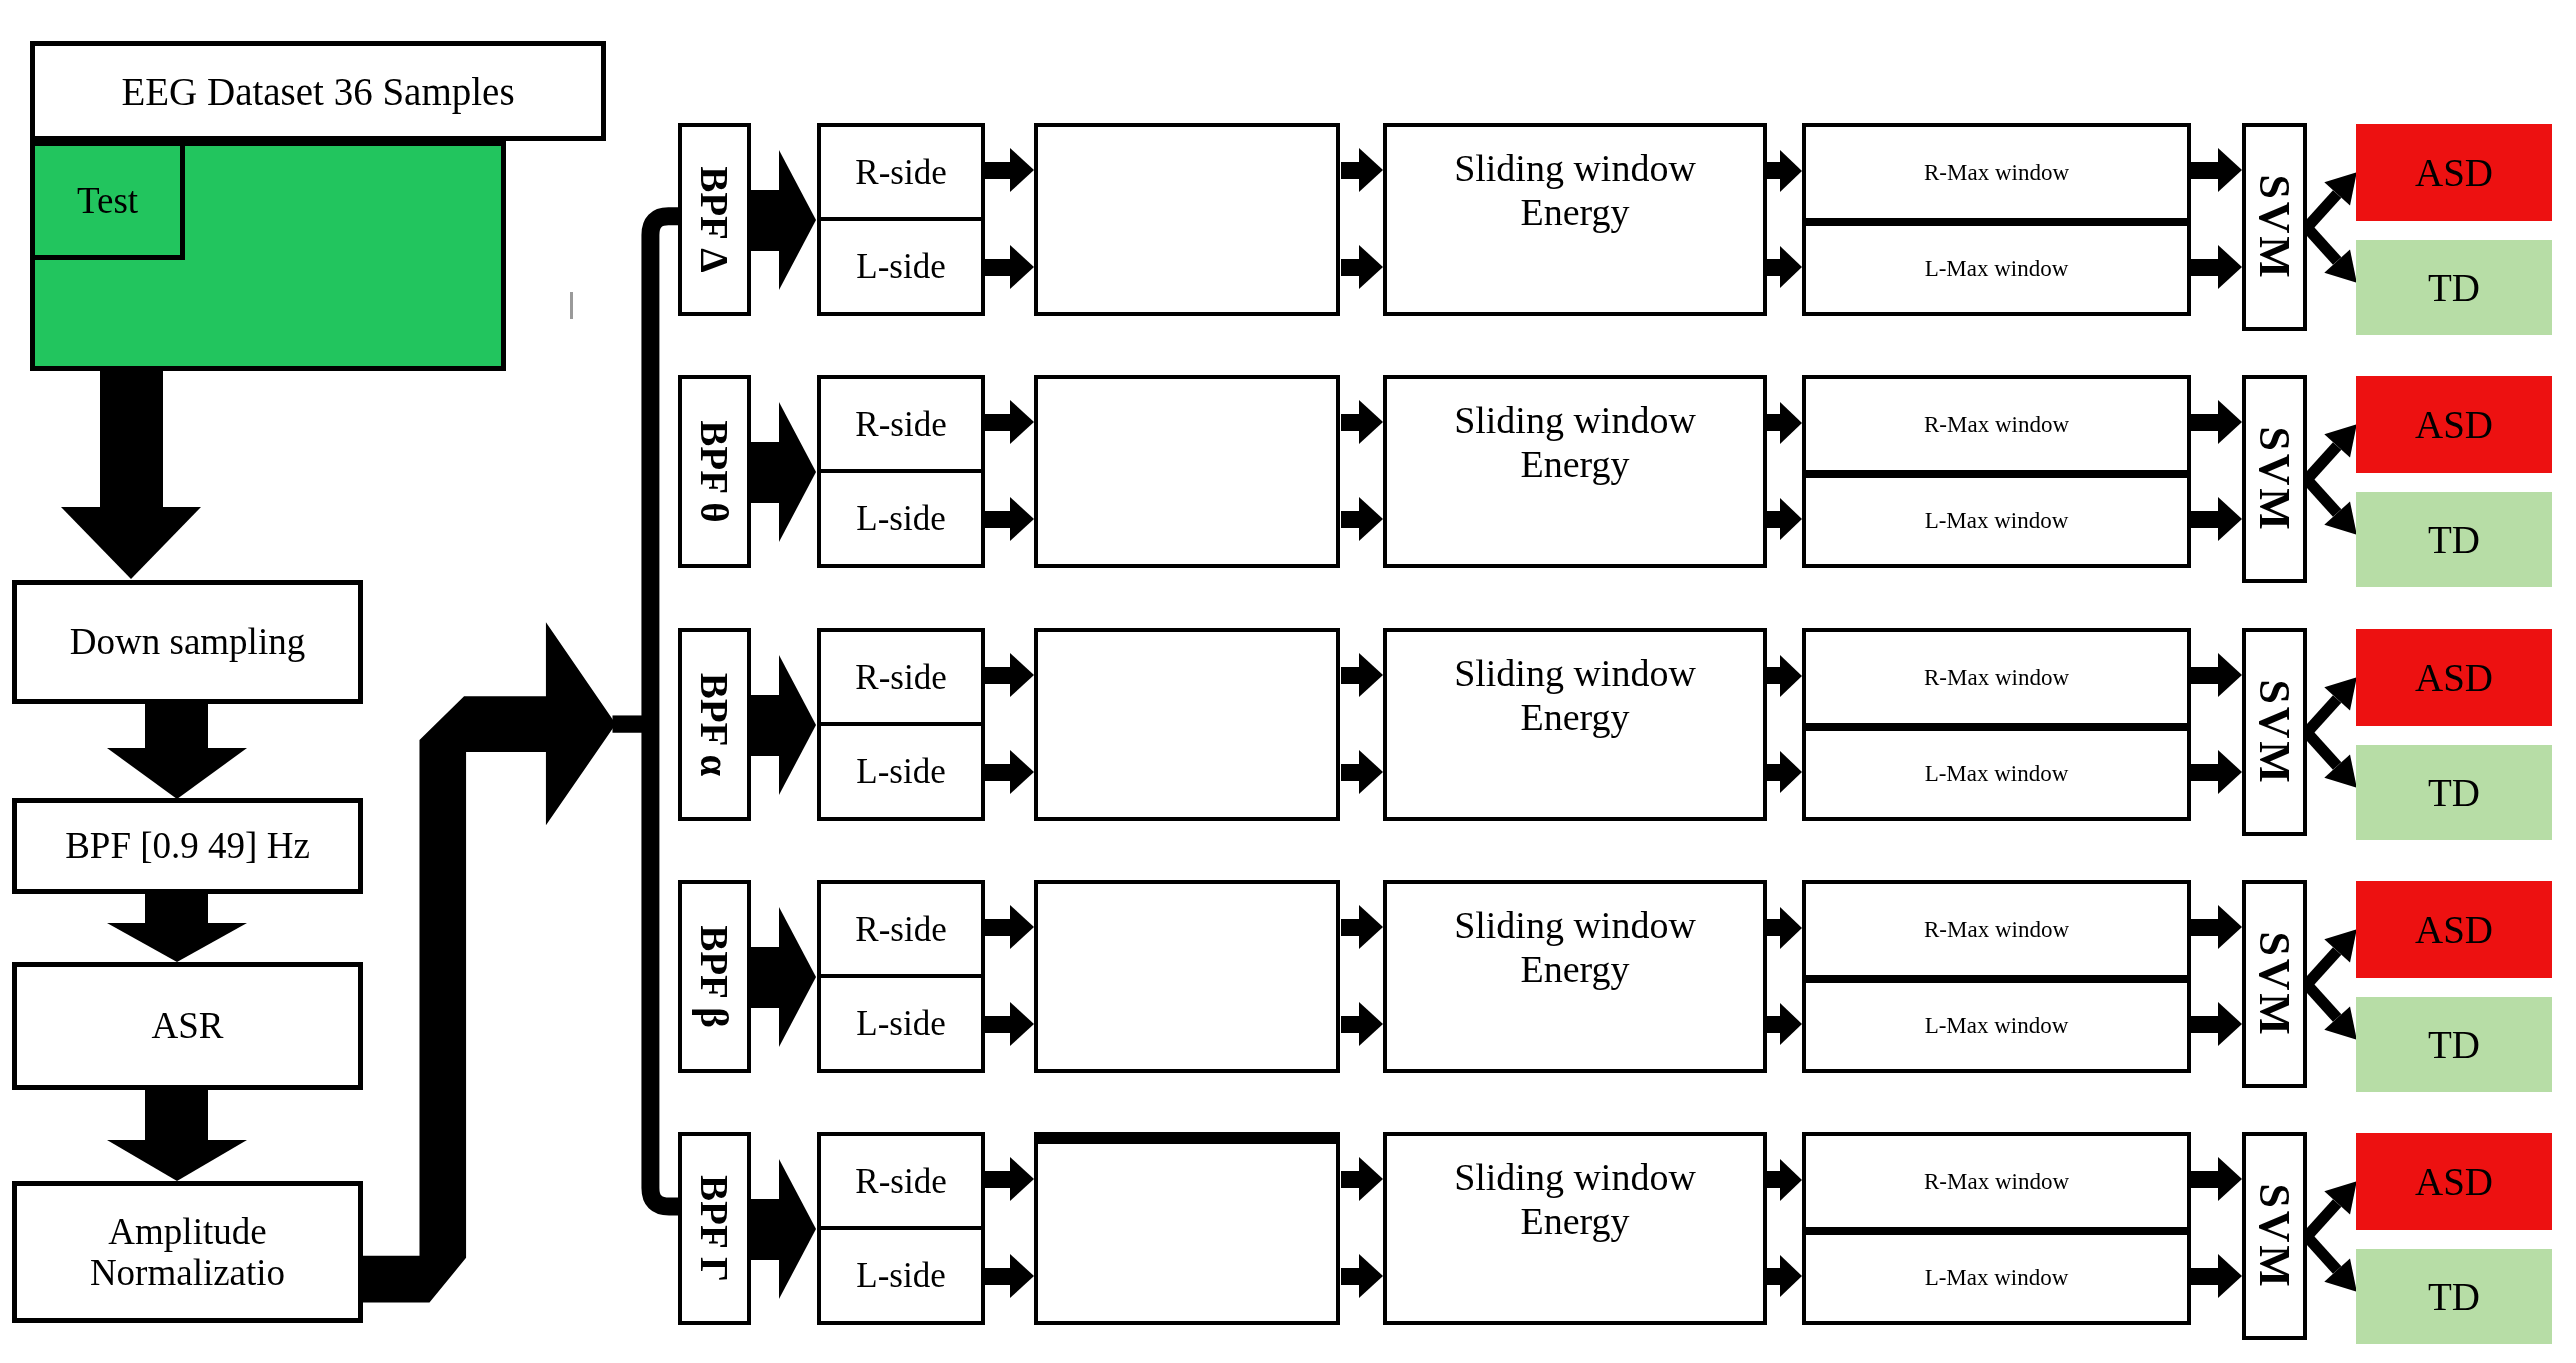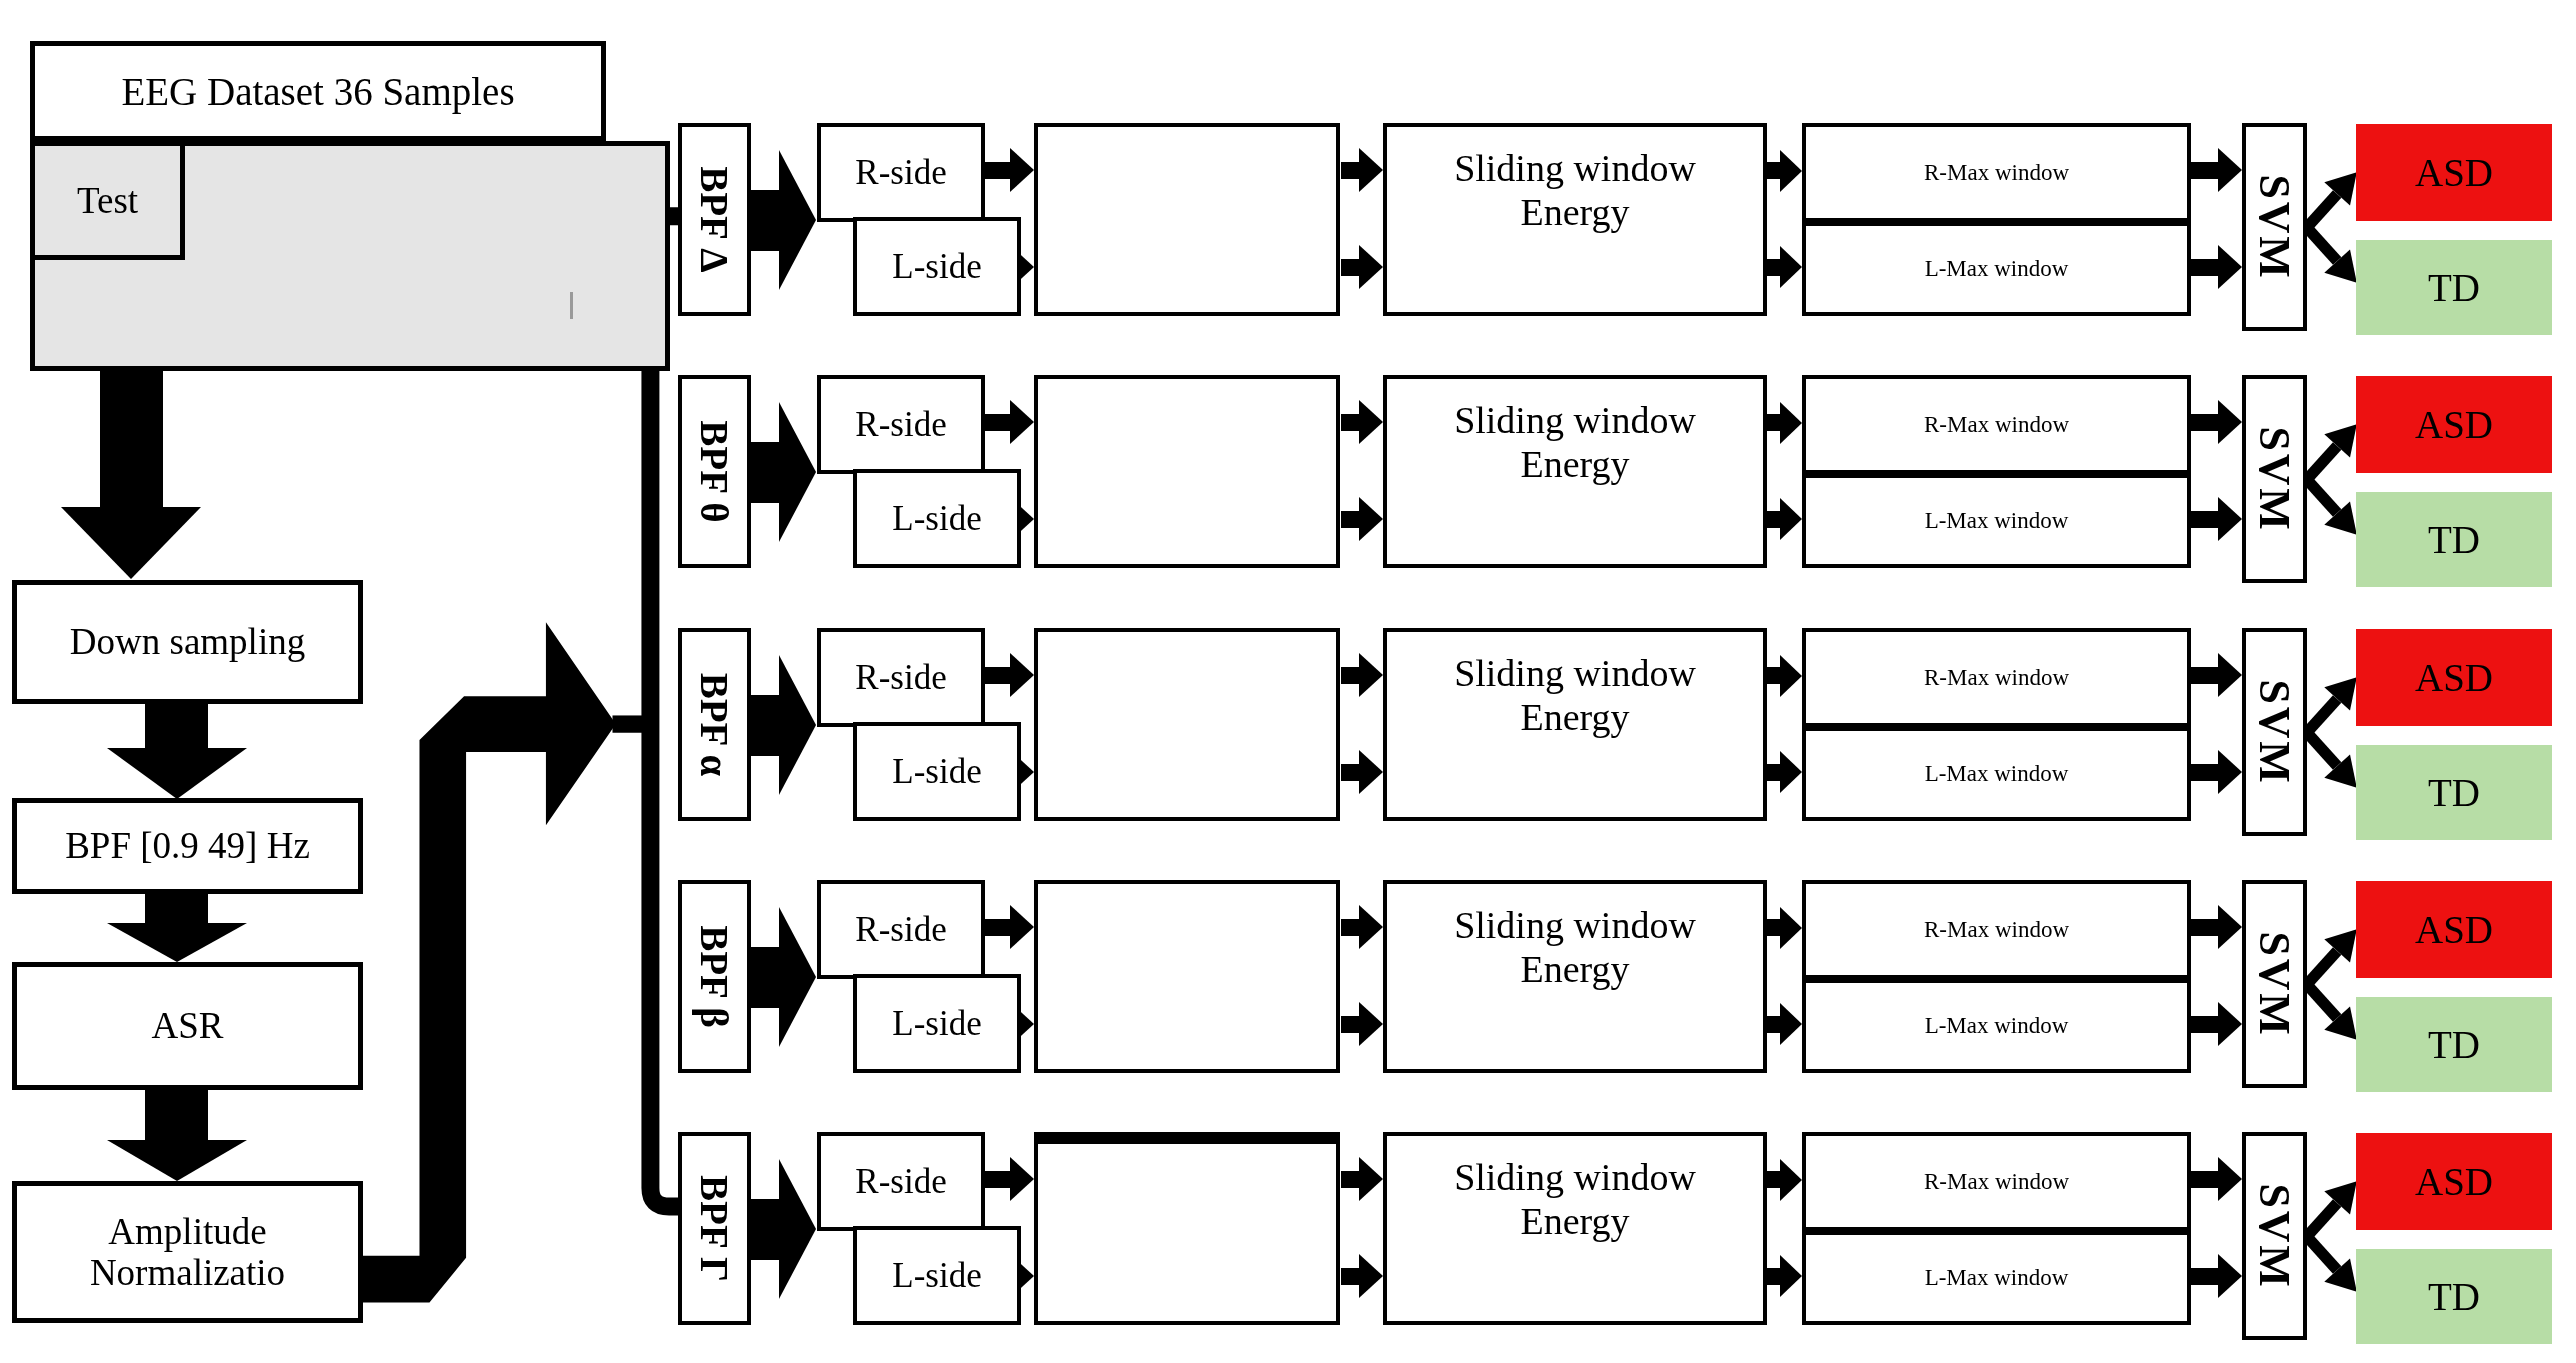--- a/index.html
+++ b/index.html
@@ -3,21 +3,21 @@
 <meta charset="utf-8">
 <style>
   html,body{margin:0;padding:0;background:#fff;}
   body{width:2576px;height:1363px;position:relative;overflow:hidden;
        font-family:"Liberation Serif","DejaVu Serif",serif;color:#000;}
   
   .box{position:absolute;background:#fff;border:5.3px solid #000;box-sizing:border-box;
        display:flex;align-items:center;justify-content:center;text-align:center;z-index:2;}
   
   .eeg-box{left:30px;top:41px;width:576px;height:100px;font-size:39px;}
-  .split-table{left:30px;top:141px;width:640px;height:230px;position:absolute;background:#e5e5e5;
+  .split-table{left:30px;top:141px;width:476px;height:230px;position:absolute;background:#22c55e;
                border:5.3px solid #000;box-sizing:border-box;z-index:2;}
   .cell{position:absolute;display:flex;align-items:center;justify-content:center;font-size:37px;box-sizing:border-box;}
   .cell-test{left:0;top:0;width:150px;height:114px;border-right:5.3px solid #000;border-bottom:5.3px solid #000;}
   .cell-train{left:150px;top:0;right:0;height:114px;border-bottom:5.3px solid #000;}
   .cell-30{left:0;top:114px;width:150px;bottom:0;border-right:5.3px solid #000;}
   .cell-70{left:150px;top:114px;right:0;bottom:0;}
   .stray-tick{position:absolute;left:570px;top:292px;width:2.7px;height:27px;background:#9a9a9a;z-index:2;}
   .step-box{left:12px;width:351px;font-size:37px;line-height:1.12;}
   .down-sampling{top:580px;height:124px;}
   .bpf-filter{top:798px;height:96px;}
@@ -26,21 +26,21 @@
   
   .ba-shaft{position:absolute;background:#000;z-index:2;}
   .ba-head{position:absolute;width:0;height:0;border-left:70px solid transparent;
            border-right:70px solid transparent;z-index:2;}
   
   .band-row{position:absolute;left:0;width:2576px;height:213px;z-index:2;}
   .bpf-box{left:678px;top:0;width:73px;height:193px;border-width:4.7px;}
   .vlabel{white-space:nowrap;transform:rotate(90deg);font-weight:bold;font-size:39px;}
   .rl-box{left:817px;width:168px;height:99px;border-width:4.7px;font-size:35px;}
   .r-side{top:0;}
-  .l-side{top:94px;margin-left:36px;}
+  .l-side{top:94px;}
   
   .fa-shaft{position:absolute;left:750px;top:67px;width:29px;height:61px;background:#000;}
   .fa-head{position:absolute;left:779px;top:27px;width:0;height:0;
            border-top:70px solid transparent;border-bottom:70px solid transparent;
            border-left:37px solid #000;}
   
   .sa-shaft{position:absolute;background:#000;height:17.3px;}
   .sa-head{position:absolute;width:0;height:0;border-top:22.6px solid transparent;
            border-bottom:22.6px solid transparent;border-left:24px solid #000;}
   .sa-head.squat{border-top-width:21px;border-bottom-width:21px;border-left-width:22px;}

